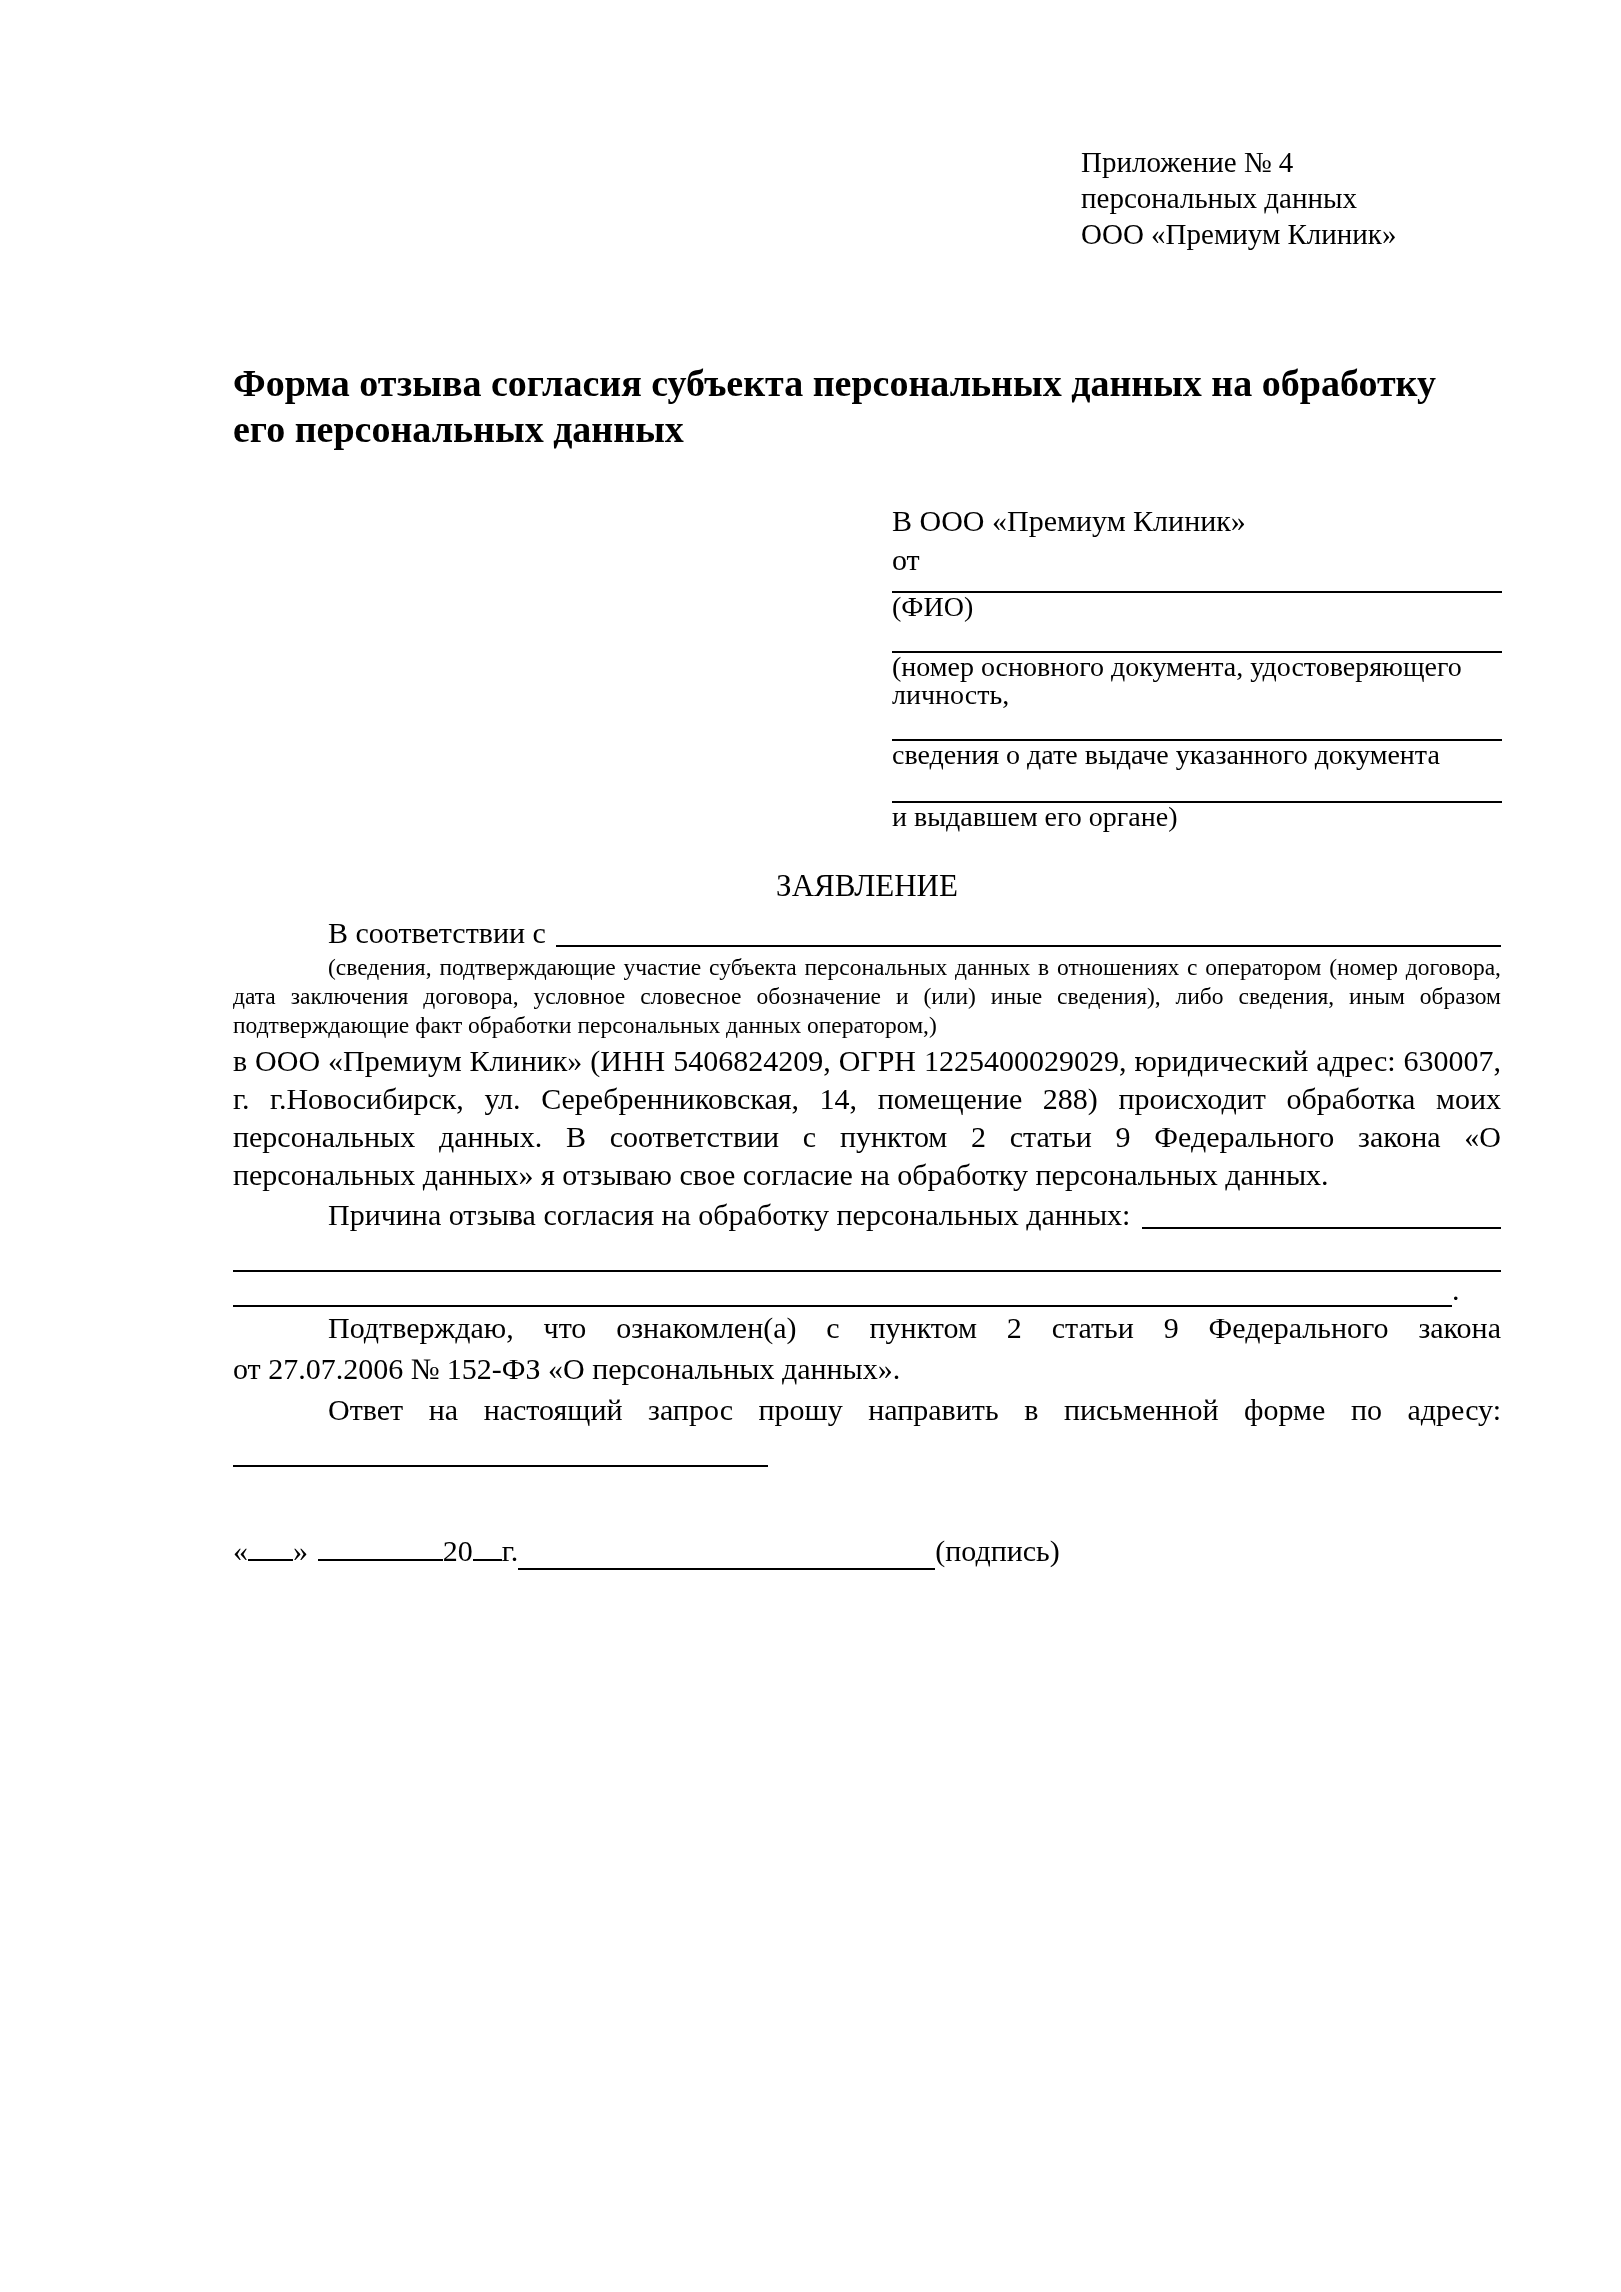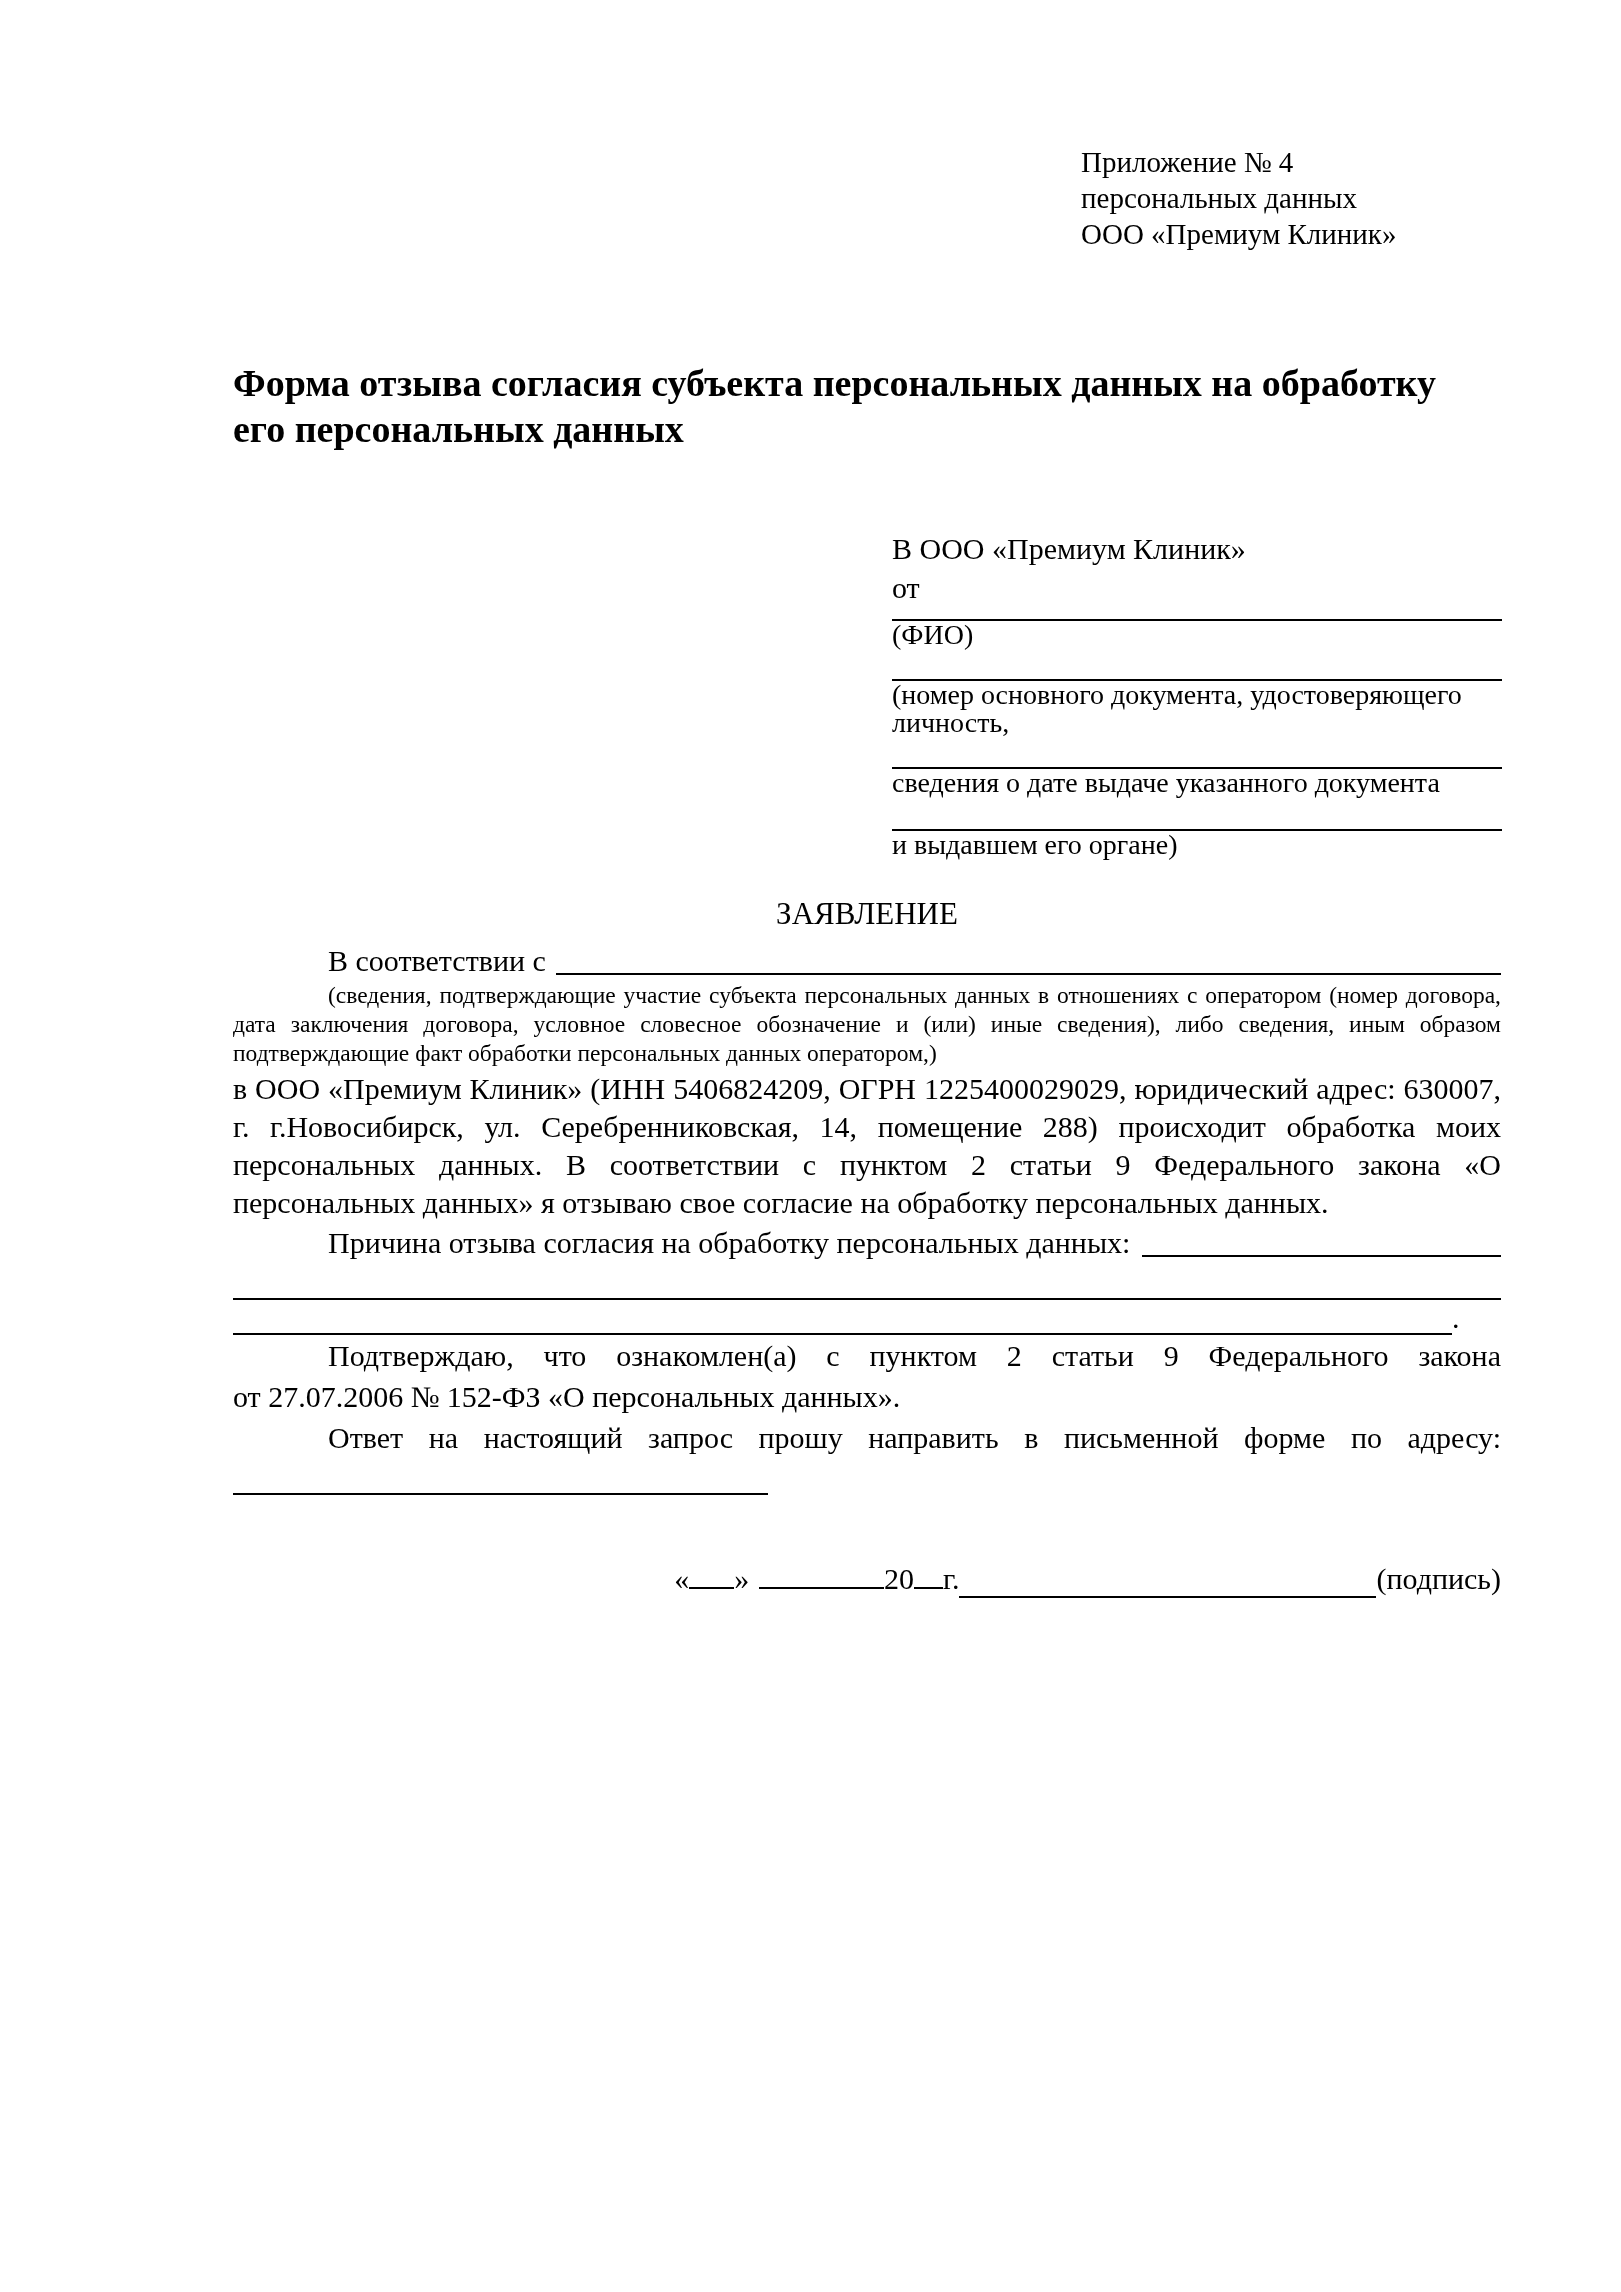--- a/index.html
+++ b/index.html
@@ -27,21 +27,21 @@
   
   .doc-title {
     margin-top: 108px;
     text-align: left;
     font-weight: bold;
     font-size: 38px;
     line-height: 46px;
   }
   
   .addressee {
-    margin-top: 77px;
+    margin-top: 49px;
     margin-left: 659px;
     width: 610px;
     font-size: 30px;
     line-height: 39px;
   }
   .field-line {
     border-bottom: 2.9px solid #000;
     height: 11.8px;
   }
   .field + .field .field-line { height: 31px; }
@@ -130,21 +130,21 @@
   }
   .reply-second .address-line {
     width: 535px;
     height: 35px;
     border-bottom: 2.9px solid #000;
   }
   
   .date-sign-row {
     margin-top: 63px;
     display: flex;
-    justify-content: flex-end;
+    justify-content: flex-start;
     align-items: flex-end;
     font-size: 30px;
     line-height: 39px;
   }
   .inline-blank {
     display: inline-block;
     border-bottom: 2.9px solid #000;
     height: 29px;
     vertical-align: baseline;
   }

